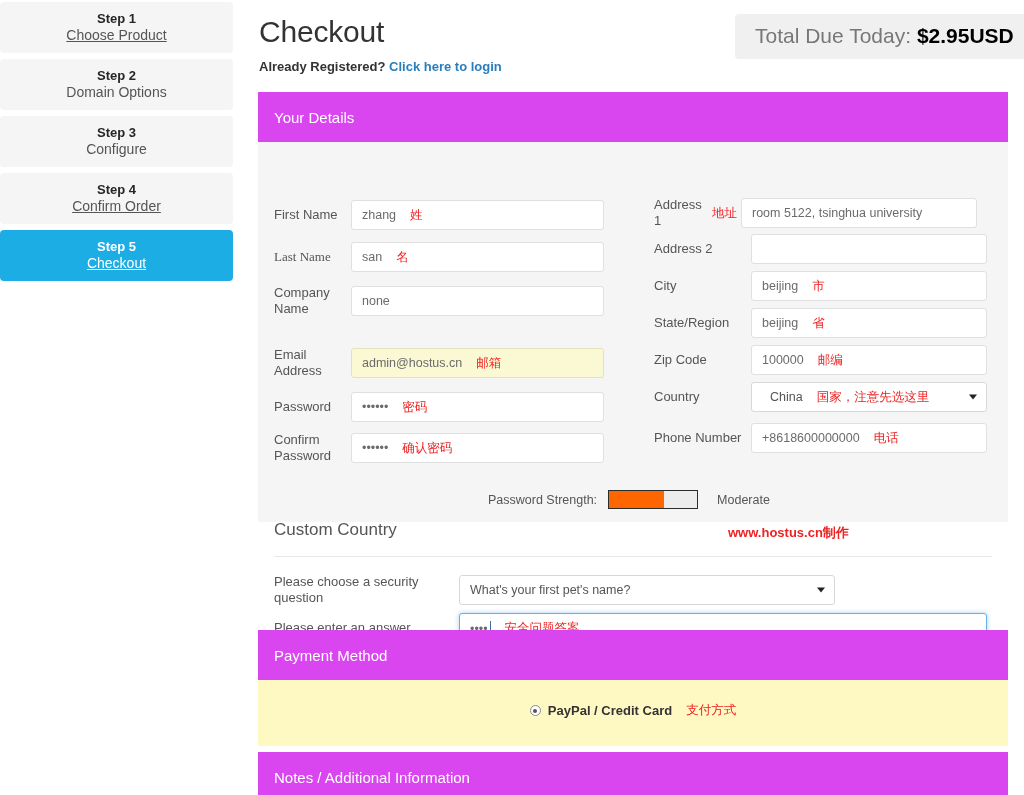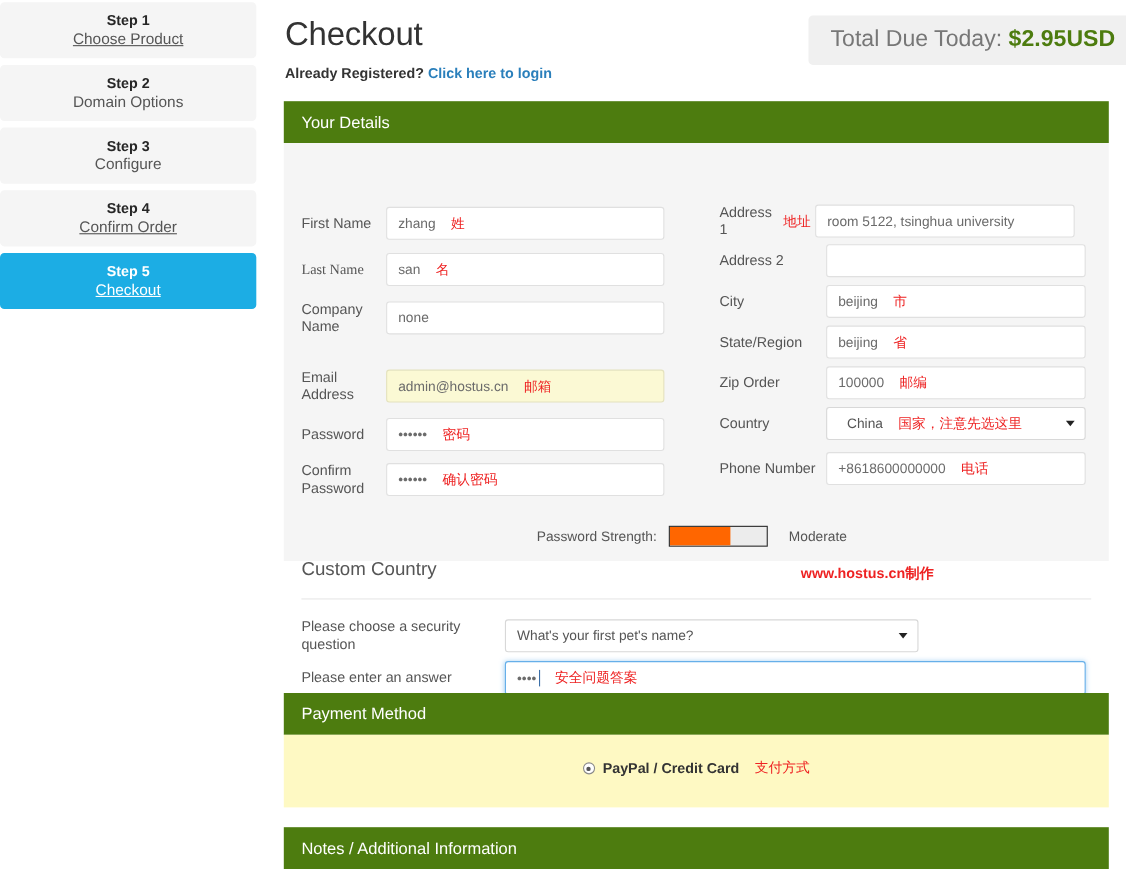--- a/index.html
+++ b/index.html
@@ -94,32 +94,32 @@
     background: #f0f0f0;
     border-radius: 4px;
     padding: 10px 16px 11px 20px;
     white-space: nowrap;
     font-size: 21px;
     color: #777777;
     width: 310px;
   }
   #total-due .amount {
     font-weight: bold;
-    color: #4d7c0f;
+    color: #000000;
   }
 
   
   .panel {
     width: 750px;
     margin-top: 0;
   }
   .panel-head {
-    background: #4d7c0f;
+    background: #d946ef;
     color: #ffffff;
-    height: 38px;
+    height: 50px;
     display: flex;
     align-items: center;
     padding-left: 16px;
     font-size: 15px;
   }
   .panel-body {
     background: #f5f5f5;
     padding: 0;
   }
 
@@ -418,21 +418,21 @@
 
         <div class="fieldrow" style="left:396px; top:166px;">
           <div class="flabel" style="width:97px;">State/Region</div>
           <div class="finput" style="width:236px;">
             <span>beijing</span>
             <span class="cn" style="color: rgb(238, 34, 34);">省</span>
           </div>
         </div>
 
         <div class="fieldrow" style="left:396px; top:203px;">
-          <div class="flabel" style="width:97px;">Zip Order</div>
+          <div class="flabel" style="width:97px;">Zip Code</div>
           <div class="finput" style="width:236px;">
             <span>100000</span>
             <span class="cn" style="color: rgb(238, 34, 34);">邮编</span>
           </div>
         </div>
 
         <div class="fieldrow" style="left:396px; top:240px;">
           <div class="flabel" style="width:97px;">Country</div>
           <div class="fselect" style="width:236px;">
             <span style="margin-left:8px;">China</span>

